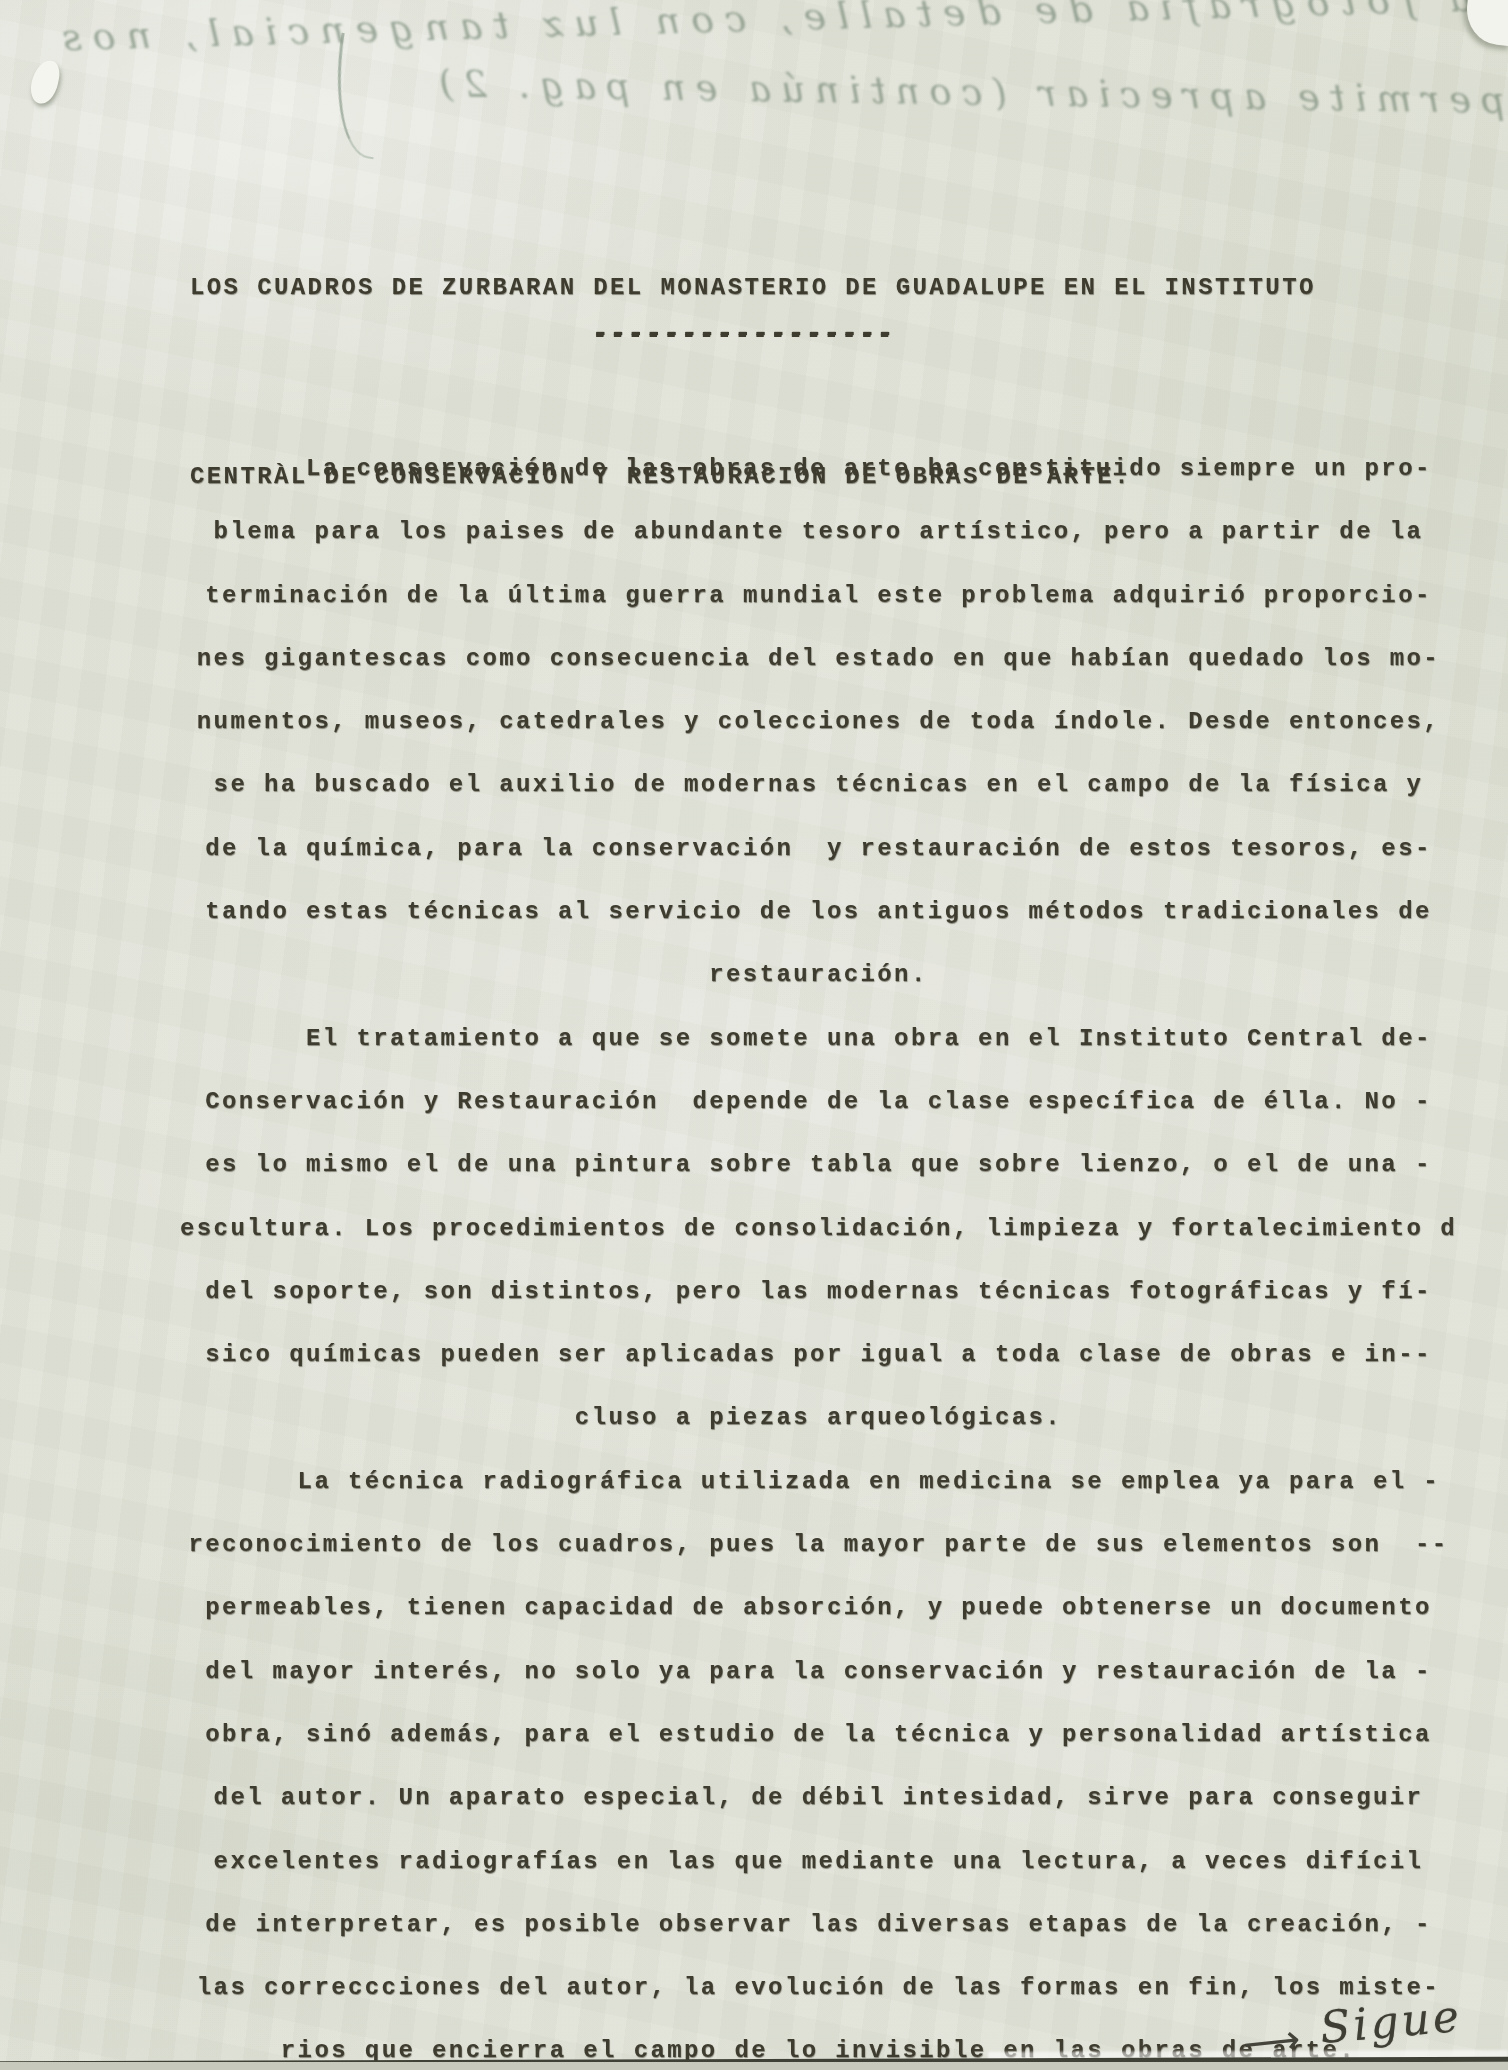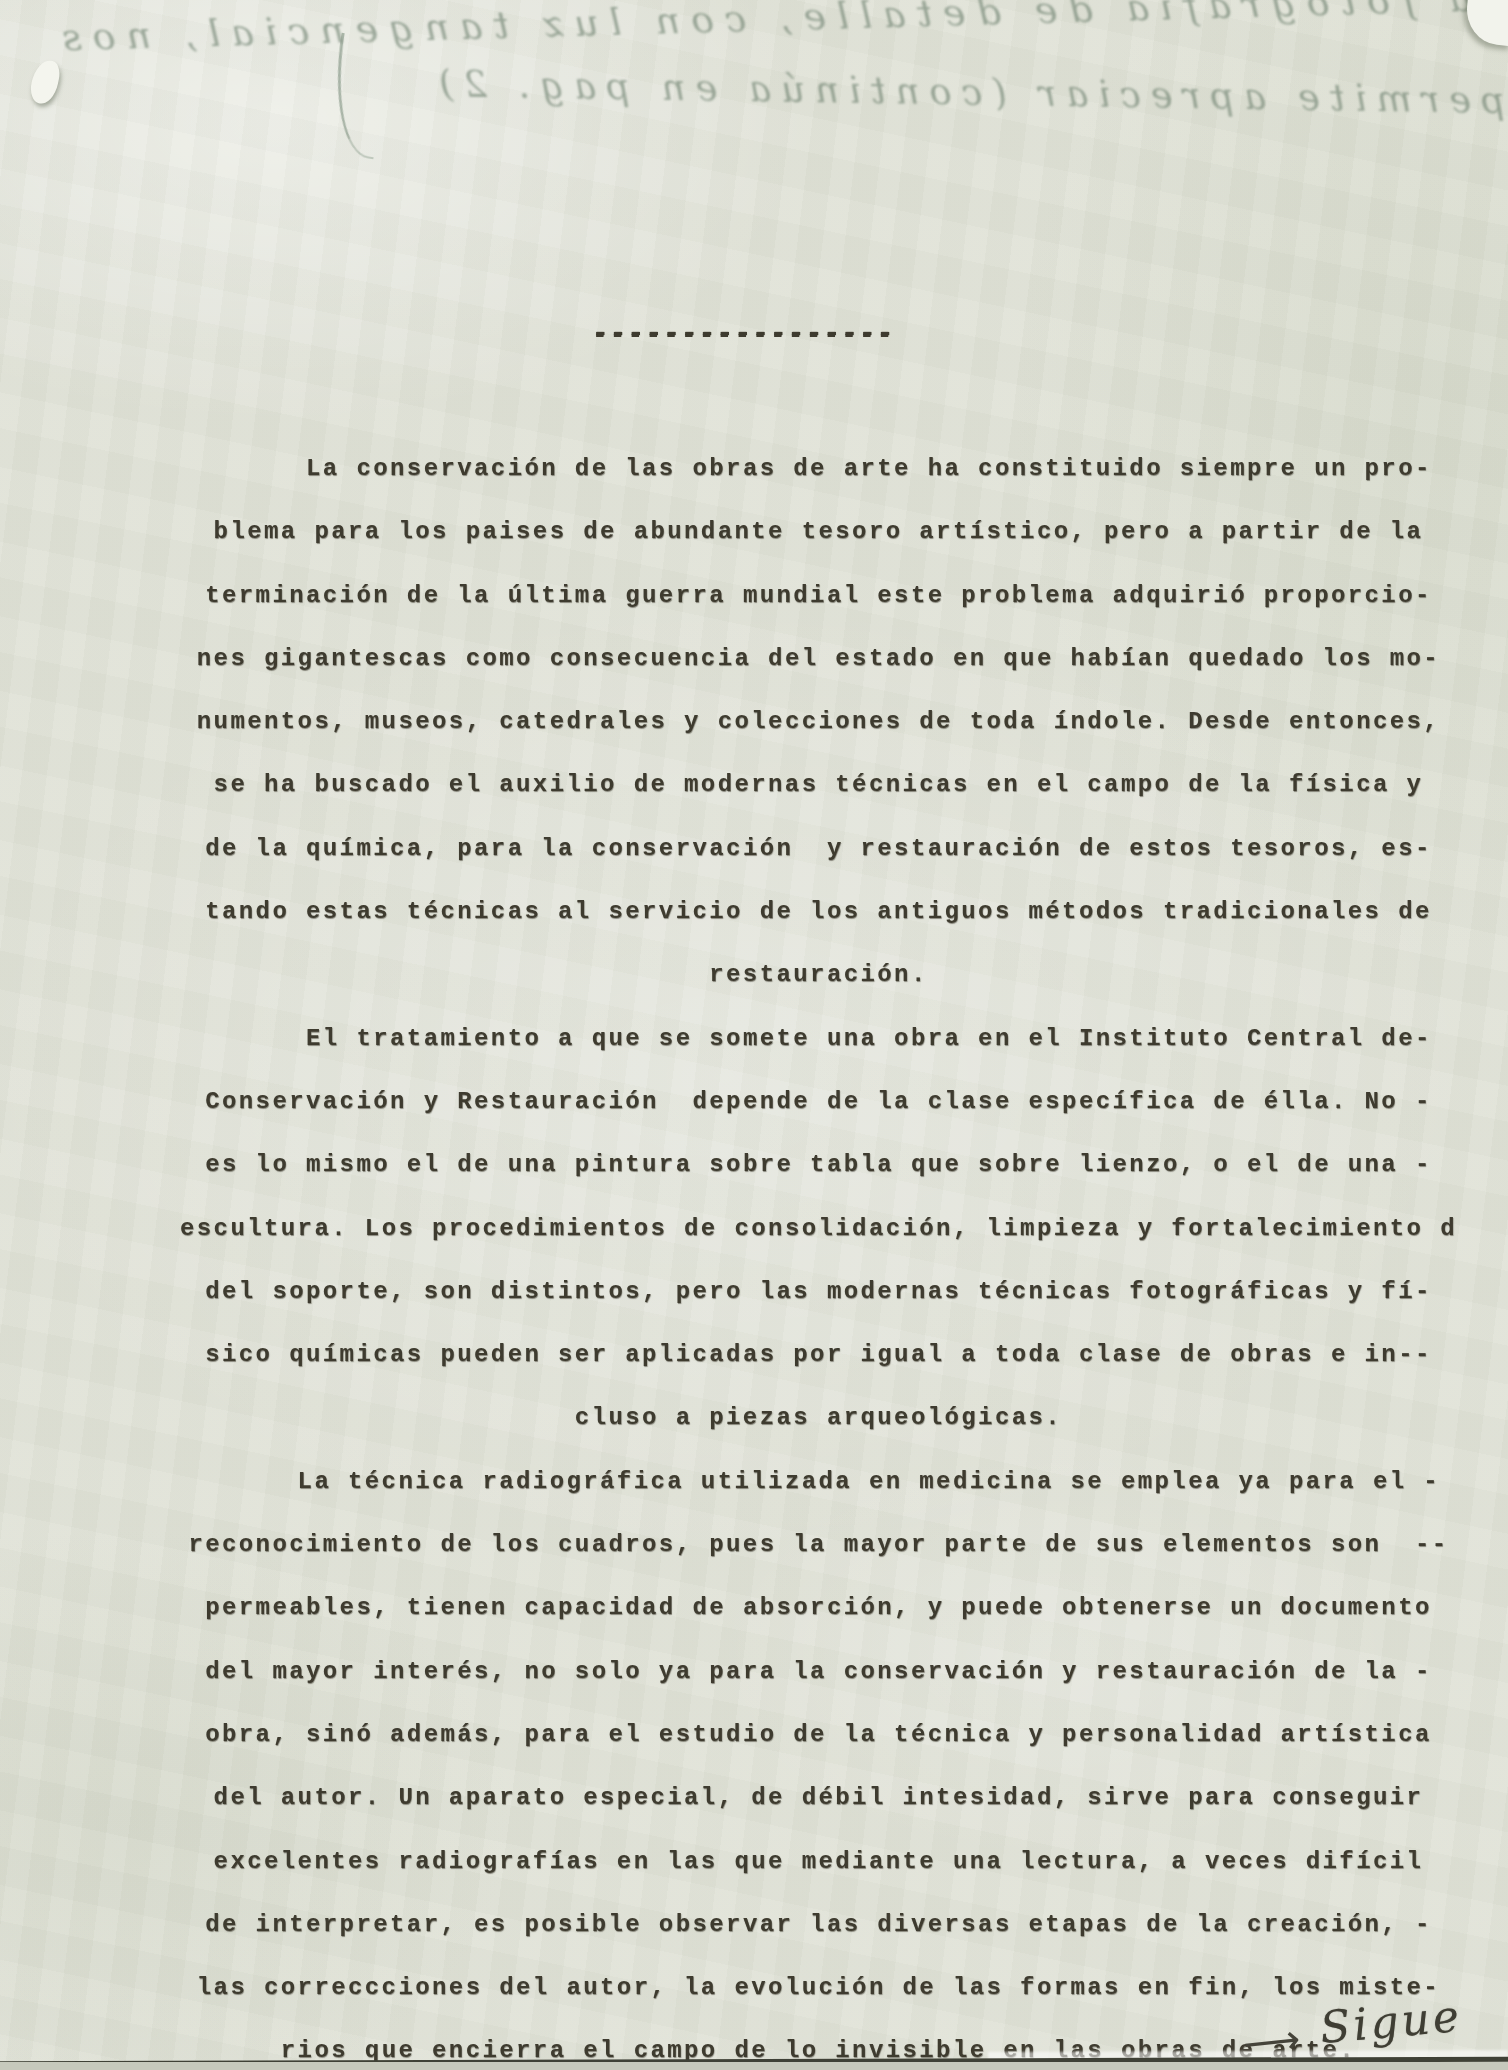--- a/index.html
+++ b/index.html
@@ -114,20 +114,24 @@
 <body>
 
 <div class="page">
 
   <div class="texture"></div>
 
   <div class="hw hw1">La fotografía de detalle, con luz tangencial, nos</div>
   <div class="hw hw2">permite apreciar (continúa en pag. 2)</div>
   <div class="pencil-stroke"></div>
 
+  <div class="title typed">
+    <div>LOS CUADROS DE ZURBARAN DEL MONASTERIO DE GUADALUPE EN EL INSTITUTO</div>
+    <div>CENTRÀL DE CONSERVACION Y RESTAURACION DE OBRAS DE ARTE.</div>
+  </div>
 
   <div class="separator typed">-----------------</div>
 
   <div class="body typed"><div class="line">      La conservación de las obras de arte ha constituido siempre un pro-</div><div class="line">blema para los paises de abundante tesoro artístico, pero a partir de la</div><div class="line">terminación de la última guerra mundial este problema adquirió proporcio-</div><div class="line">nes gigantescas como consecuencia del estado en que habían quedado los mo-</div><div class="line">numentos, museos, catedrales y colecciones de toda índole. Desde entonces,</div><div class="line">se ha buscado el auxilio de modernas técnicas en el campo de la física y</div><div class="line">de la química, para la conservación  y restauración de estos tesoros, es-</div><div class="line">tando estas técnicas al servicio de los antiguos métodos tradicionales de</div><div class="line">restauración.</div><div class="line">      El tratamiento a que se somete una obra en el Instituto Central de-</div><div class="line">Conservación y Restauración  depende de la clase específica de élla. No -</div><div class="line">es lo mismo el de una pintura sobre tabla que sobre lienzo, o el de una -</div><div class="line">escultura. Los procedimientos de consolidación, limpieza y fortalecimiento d</div><div class="line">del soporte, son distintos, pero las modernas técnicas fotográficas y fí-</div><div class="line">sico químicas pueden ser aplicadas por igual a toda clase de obras e in--</div><div class="line">cluso a piezas arqueológicas.</div><div class="line">      La técnica radiográfica utilizada en medicina se emplea ya para el -</div><div class="line">reconocimiento de los cuadros, pues la mayor parte de sus elementos son  --</div><div class="line">permeables, tienen capacidad de absorción, y puede obtenerse un documento</div><div class="line">del mayor interés, no solo ya para la conservación y restauración de la -</div><div class="line">obra, sinó además, para el estudio de la técnica y personalidad artística</div><div class="line">del autor. Un aparato especial, de débil intesidad, sirve para conseguir</div><div class="line">excelentes radiografías en las que mediante una lectura, a veces difícil</div><div class="line">de interpretar, es posible observar las diversas etapas de la creación, -</div><div class="line">las correccciones del autor, la evolución de las formas en fin, los miste-</div><div class="line">rios que encierra el campo de lo invisible en las obras de arte.</div></div>
 
   <div class="sigue-arrow">⟶</div>
   <div class="sigue">Sigue</div>
 
   <div class="edge-highlight"></div>
   <div class="scan-edge-dark"></div>

